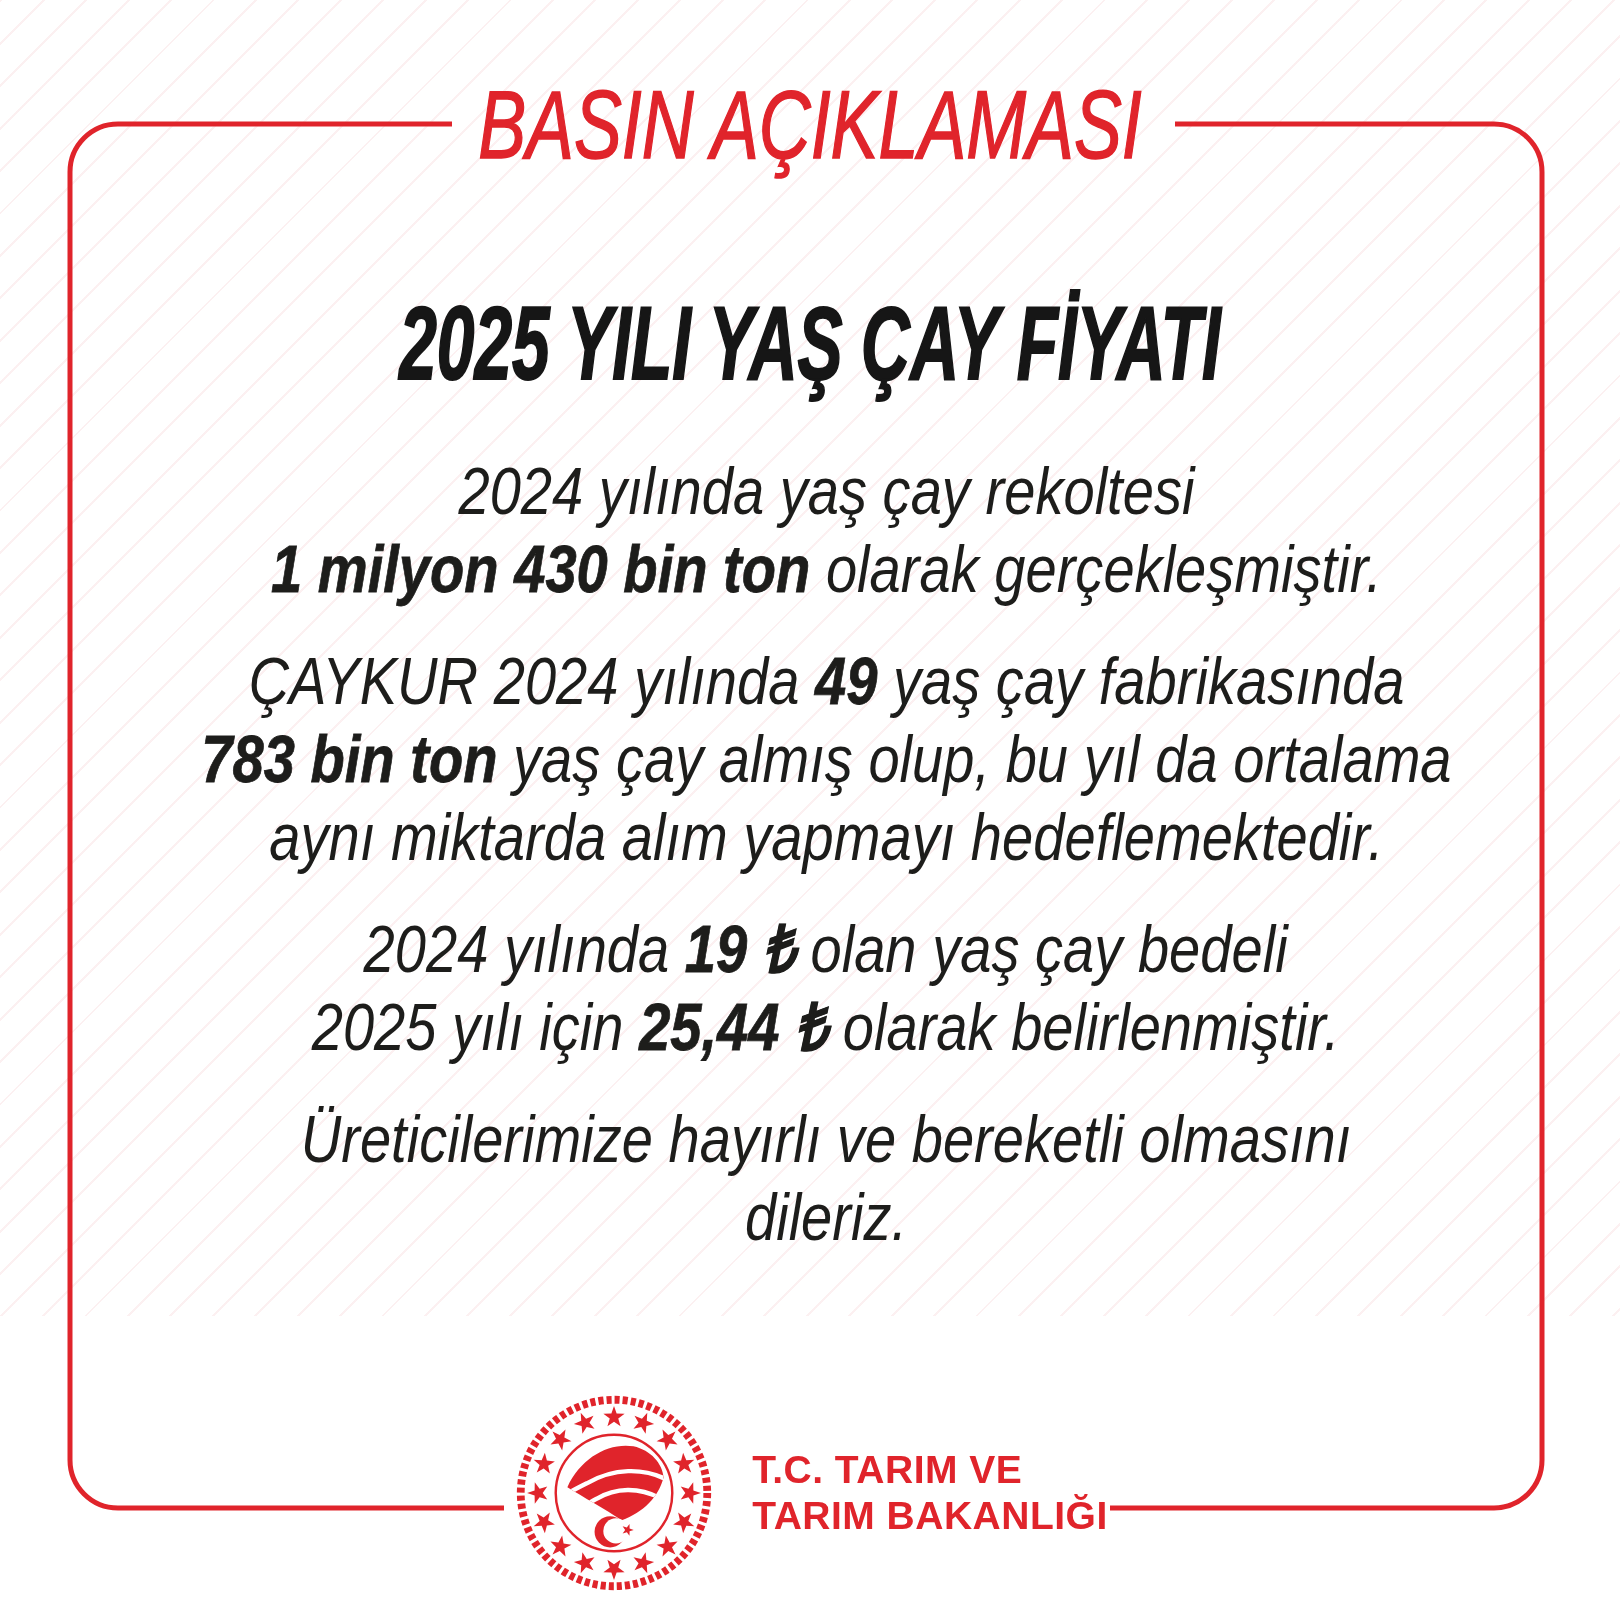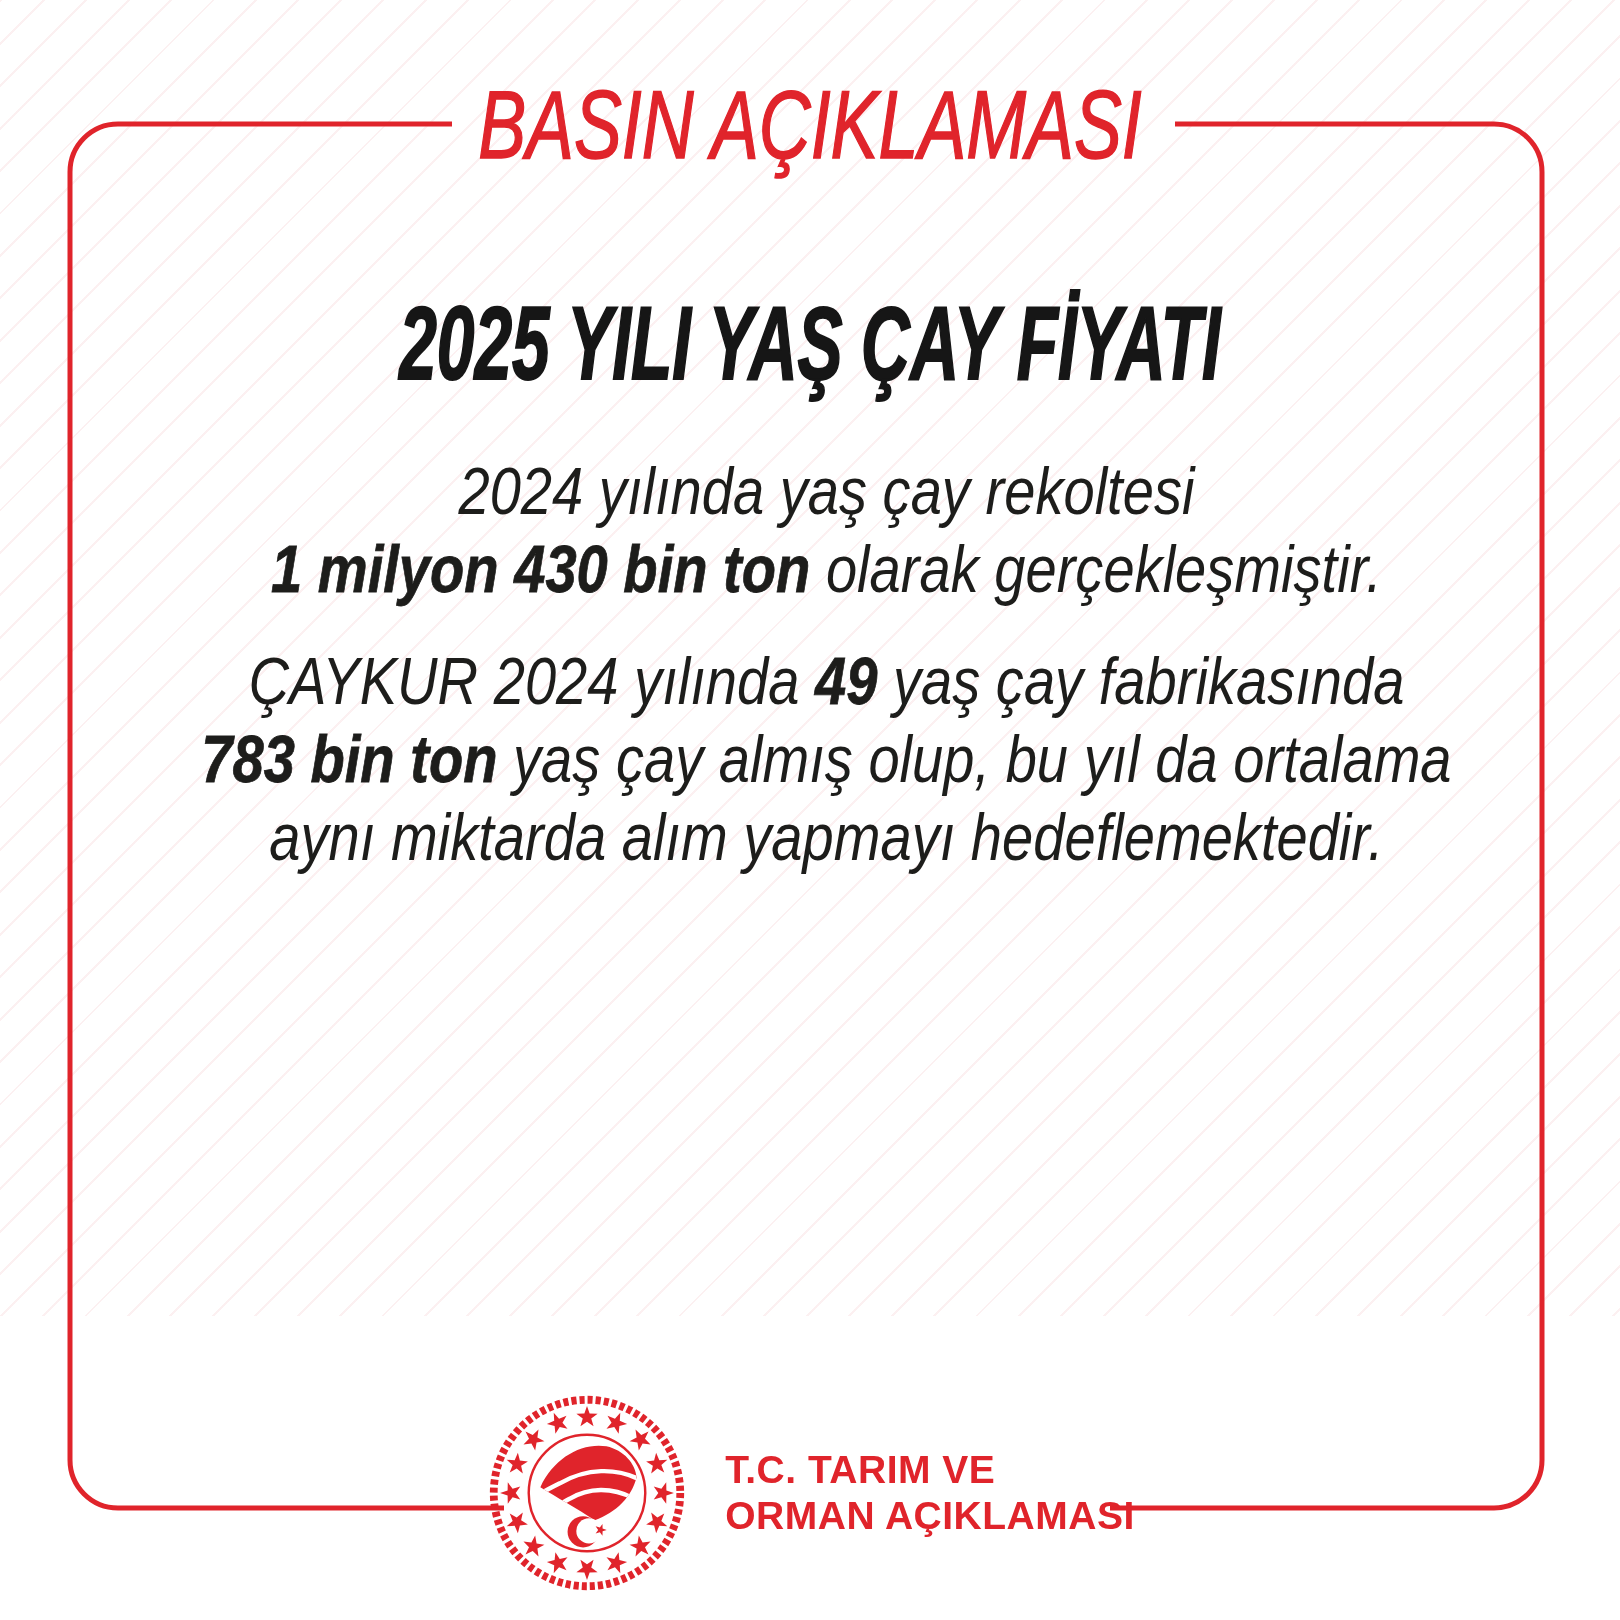--- a/index.html
+++ b/index.html
@@ -72,20 +72,28 @@
   <div id="body-paragraphs">
       <div class="para">
         <div class="tline"><span>2024 yılında yaş çay rekoltesi</span></div>
         <div class="tline"><span class="b">1 milyon 430 bin ton</span><span> olarak gerçekleşmiştir.</span></div>
       </div>
       <div class="para">
         <div class="tline"><span>ÇAYKUR 2024 yılında </span><span class="b">49</span><span> yaş çay fabrikasında</span></div>
         <div class="tline"><span class="b">783 bin ton</span><span> yaş çay almış olup, bu yıl da ortalama</span></div>
         <div class="tline"><span>aynı miktarda alım yapmayı hedeflemektedir.</span></div>
       </div>
+      <div class="para">
+        <div class="tline"><span>2024 yılında </span><span class="b">19 ₺</span><span> olan yaş çay bedeli</span></div>
+        <div class="tline"><span>2025 yılı için </span><span class="b">25,44 ₺</span><span> olarak belirlenmiştir.</span></div>
+      </div>
+      <div class="para">
+        <div class="tline"><span>Üreticilerimize hayırlı ve bereketli olmasını</span></div>
+        <div class="tline"><span>dileriz.</span></div>
+      </div>
     </div>
 
   <div class="footer-block">
     <svg class="emblem" viewBox="-105 -105 210 210" aria-hidden="true">
       <defs>
         <polygon id="star5" points="0,-11.5 2.7,-3.72 10.94,-3.55 4.37,1.42 6.76,9.3 0,4.6 -6.76,9.3 -4.37,1.42 -10.94,-3.55 -2.7,-3.72" fill="#e0242b"></polygon>
         <clipPath id="fanclip">
           <path d="M -48 -6 C -34 -36, -6 -52, 20 -48 C 38 -44, 50 -30, 51 -16 C 46 4, 30 20, 8 28 C -10 16, -32 4, -48 -6 Z"></path>
         </clipPath>
       </defs>
@@ -122,17 +130,17 @@
       </g>
 
       <g>
         <circle cx="-4" cy="40" r="16" fill="#e0242b"></circle>
         <circle cx="2" cy="39" r="13" fill="#ffffff"></circle>
         <use href="#star5" transform="translate(14,38) rotate(18) scale(0.55)"></use>
       </g>
     </svg>
     <div class="org-name">
       <span>T.C. TARIM VE</span>
-      <span>ORMAN AÇIKLAMASI</span>
+      <span>TARIM BAKANLIĞI</span>
     </div>
   </div>
 
 </div>
 
 </body></html>

